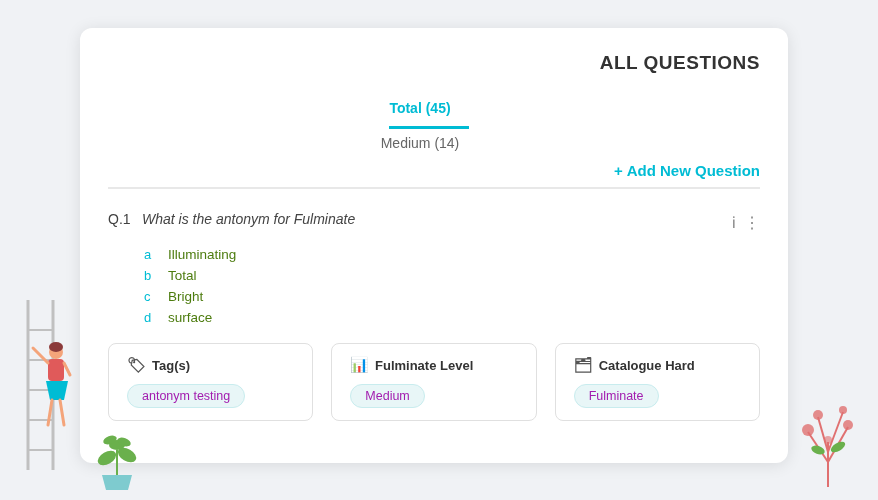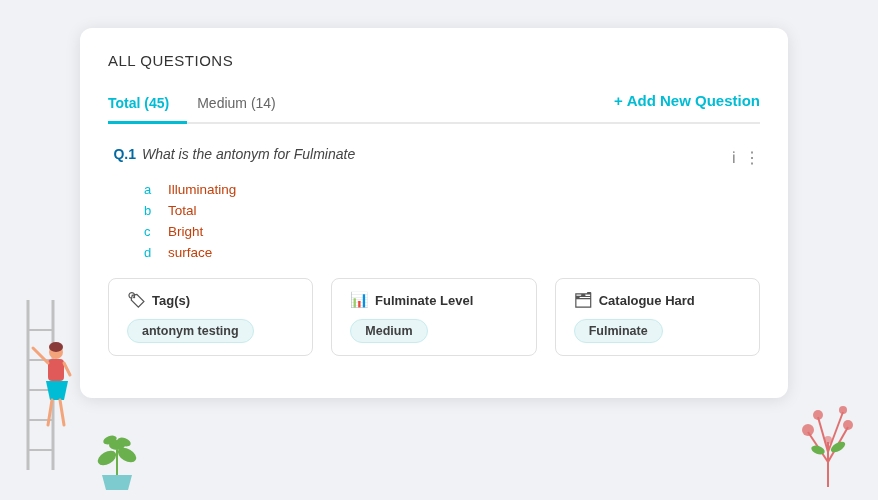--- a/index.html
+++ b/index.html
@@ -16,33 +16,35 @@
       background: #fff;
       border-radius: 12px;
       box-shadow: 0 2px 16px rgba(0,0,0,0.10);
       margin: 28px 90px 28px 80px;
       padding: 24px 28px 28px 28px;
       position: relative;
       z-index: 2;
     }
 
     .page-title {
-      font-size: 15px;
-      font-weight: 400;
+      font-size: 19px;
+      font-weight: 700;
       color: #333;
       letter-spacing: 0.5px;
       margin-bottom: 18px;
+      text-align: right;
     }
 
     .tabs-row {
       display: flex;
       align-items: center;
       border-bottom: 2px solid #e8e8e8;
       margin-bottom: 18px;
       position: relative;
+      flex-direction: column;
     }
 
     .tab {
       font-size: 14px;
       font-weight: 500;
       color: #666;
       padding: 8px 18px 10px 0;
       margin-right: 10px;
       cursor: pointer;
       border-bottom: 3px solid transparent;
@@ -73,24 +75,23 @@
 
     .question-row {
       display: flex;
       align-items: flex-start;
       gap: 6px;
       margin-bottom: 14px;
     }
 
     .q-num {
       font-size: 14px;
-      font-weight: 700;
-      color: #0369a1;
+      font-weight: 400;
+      color: #404040;
       min-width: 28px;
-      text-align: right;
     }
 
     .q-text {
       font-size: 14px;
       color: #444;
       flex: 1;
       font-style: italic;
     }
 
     .q-icons {
@@ -122,21 +123,21 @@
     }
 
     .opt-letter {
       color: #00bcd4;
       font-size: 13px;
       font-weight: 500;
       min-width: 16px;
     }
 
     .opt-text {
-      color: #c2410c;
+      color: #4d7c0f;
     }
 
     .meta-row {
       display: flex;
       gap: 18px;
       margin-left: 0;
       margin-top: 6px;
     }
 
     .meta-card {
@@ -157,27 +158,26 @@
       margin-bottom: 10px;
     }
 
     .meta-icon {
       font-size: 15px;
       color: #555;
     }
 
     .meta-tag {
       background: #e8f6f7;
-      color: #404040;
+      color: #a21caf;
       border-radius: 20px;
       padding: 4px 14px;
       font-size: 12.5px;
       display: inline-block;
       border: 1px solid #c8ecee;
-      font-weight: bold;
     }
 
     
     .person-ladder {
       position: absolute;
       left: 18px;
       bottom: 20px;
       width: 55px;
       height: 200px;
       z-index: 3;

